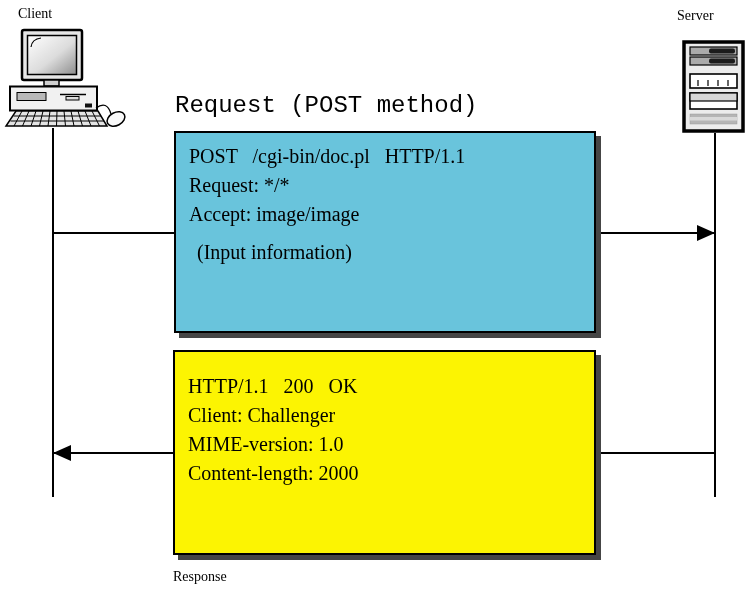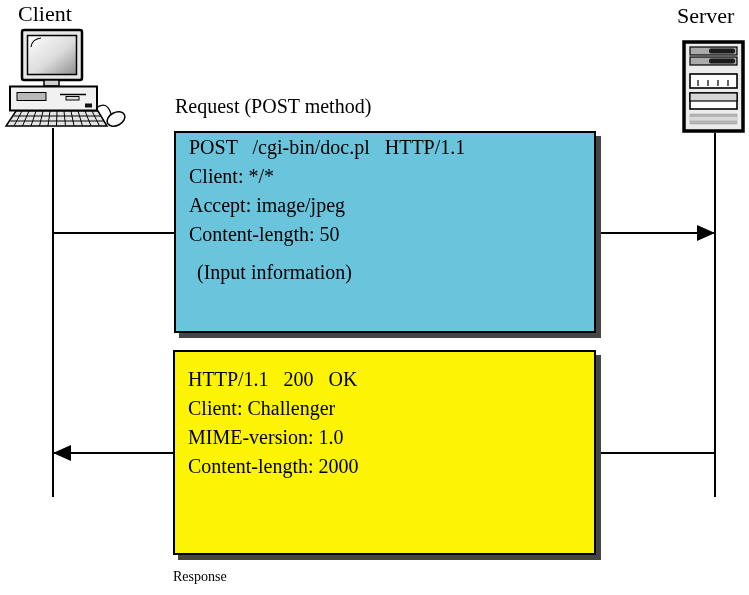--- a/index.html
+++ b/index.html
@@ -1,21 +1,21 @@
 <!DOCTYPE html>
 <html><head>
 <meta charset="utf-8">
 <style>
   html,body { margin:0; padding:0; background:#fff; }
   .canvas {
     position:relative; width:749px; height:595px; background:#ffffff;
     font-family:"Liberation Serif","DejaVu Serif",serif; color:#000;
     overflow:hidden;
   }
-  .lbl { position:absolute; font-size:22px; line-height:24px; white-space:pre; }
+  .lbl { position:absolute; font-size:14px; line-height:24px; white-space:pre; }
   .hline, .vline { position:absolute; background:#000; }
   .msgbox {
     position:absolute; border:2px solid #000;
     box-shadow:5px 5px 0 #454545;
     font-size:20px; box-sizing:border-box;
   }
   .msg-line { white-space:pre; line-height:29px; padding-left:13px; }
   .msg-note { white-space:pre; line-height:29px; padding-left:13px; margin-top:9px;margin-left:8px; }
   .arrowhead { position:absolute; width:0; height:0; }
   .ah-right { border-top:8px solid transparent; border-bottom:8px solid transparent; border-left:18px solid #000; }
@@ -85,31 +85,30 @@
 
   <div class="vline" style="left:52px; top:128px; width:2px; height:369px;"></div>
   <div class="vline" style="left:714px; top:133px; width:2px; height:364px;"></div>
 
   <div class="hline" style="left:53px; top:232px; width:662px; height:2px;"></div>
   <div class="arrowhead ah-right" style="left:697px; top:225px;"></div>
 
   <div class="hline" style="left:53px; top:452px; width:662px; height:2px;"></div>
   <div class="arrowhead ah-left" style="left:53px; top:445px;"></div>
 
-  <div class="lbl" style="left:175px; top:94px; font-size:20px;">Request (POST method)</div>
+  <div class="lbl" style="left:175px; top:94px; font-size:24px;font-family:Liberation Mono, monospace;">Request (POST method)</div>
 
-  <div class="msgbox" style="left: 174px; top: 131px; width: 422px; height: 202px; background: rgb(105, 196, 220);">
+  <div class="msgbox" style="left: 174px; top: 131px; width: 422px; height: 202px; padding-top: 9px; background: rgb(105, 196, 220);">
     <div class="msg-line">POST   /cgi-bin/doc.pl   HTTP/1.1</div>
-    <div class="msg-line">Client: */*</div>
-    <div class="msg-line">Accept: image/jpeg</div>
-    <div class="msg-line">Content-length: 50</div>
+    <div class="msg-line">Request: */*</div>
+    <div class="msg-line">Accept: image/image</div>
     <div class="msg-note">(Input information)</div>
   </div>
 
-  <div class="msgbox" style="left: 173px; top: 350px; width: 423px; height: 205px; padding-top: 13px; background: rgb(252, 244, 2);">
+  <div class="msgbox" style="left: 173px; top: 350px; width: 423px; height: 205px; padding-top: 20px; background: rgb(252, 244, 2);">
     <div class="msg-line">HTTP/1.1   200   OK</div>
     <div class="msg-line">Client: Challenger</div>
     <div class="msg-line">MIME-version: 1.0</div>
     <div class="msg-line">Content-length: 2000</div>
   </div>
 
   <div class="lbl" style="left:173px; top:565px; font-size:14px;">Response</div>
 
 </div>
 

